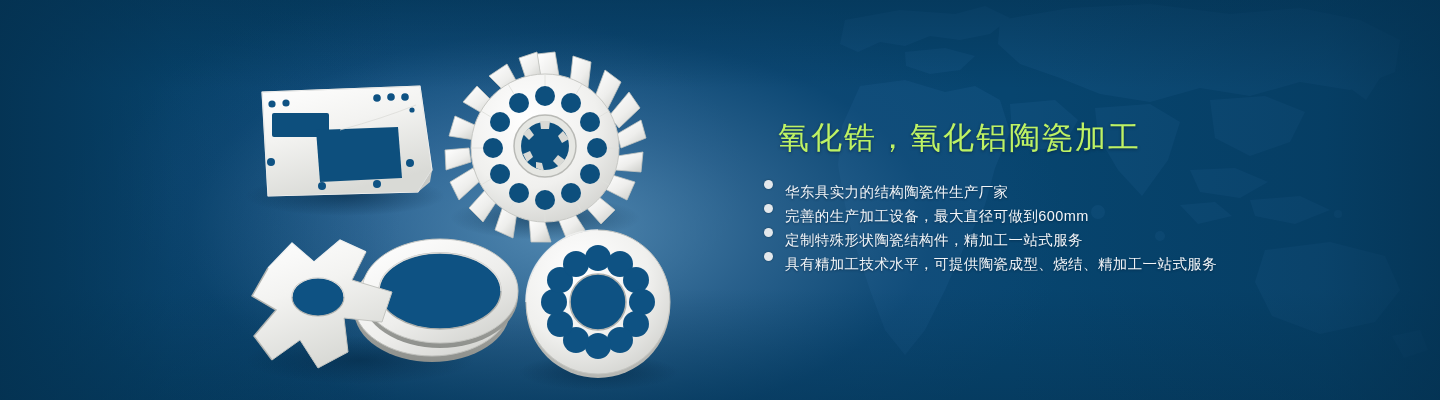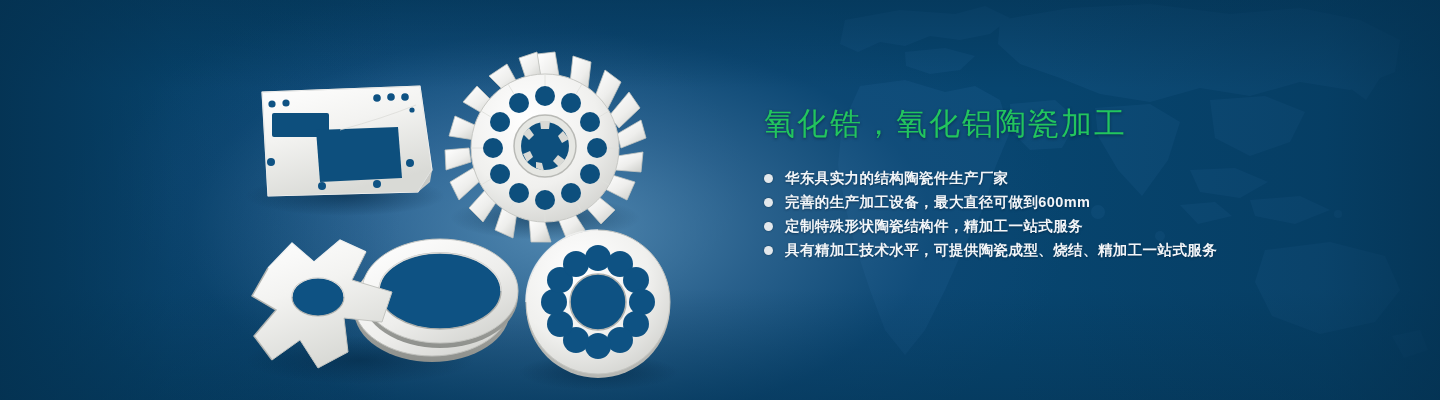--- a/index.html
+++ b/index.html
@@ -36,34 +36,34 @@
 
   
   .products{position:absolute;left:0;top:0;width:720px;height:400px;}
   .products svg{display:block;width:720px;height:400px;}
 
   
   .copy{
     position:absolute;left:764px;top:104px;width:620px;
   }
   .headline{
-    margin:0;padding:0;
+    margin:14px;padding:0;
     font-size:31px;line-height:40px;font-weight:400;
     letter-spacing:2px;
-    color:#22c55e;
+    color:#bef264;
     text-shadow:0 1px 3px rgba(0,20,40,.55);
     white-space:nowrap;
   }
   .bullets{
     list-style:none;margin:0;padding:0;
     margin-top:22px;
   }
   .bullets li{
-    display:flex;align-items:center;
-    height:24px;margin-bottom:0px;font-weight:bold;
+    display:flex;align-items:flex-start;
+    height:24px;margin-bottom:0px;
   }
   .bullet-dot{
     width:9px;height:9px;border-radius:50%;
     background:#e3e8ec;
     box-shadow:0 0 2px rgba(0,0,0,.35);
     flex:0 0 auto;margin-right:12px;
   }
   .bullet-text{
     font-size:14.5px;line-height:24px;
     color:#f2f5f8;letter-spacing:.4px;

